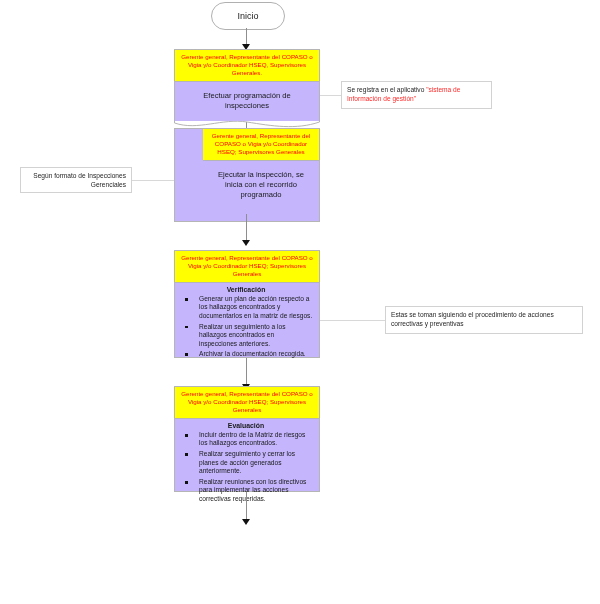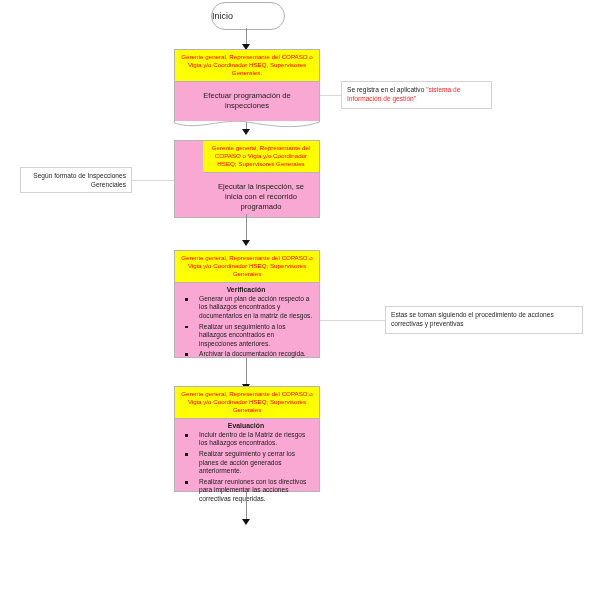--- a/index.html
+++ b/index.html
@@ -12,32 +12,32 @@
     color:#1a1a1a;
   }
   .canvas{position:absolute;left:0;top:0;width:600px;height:604px;}
 
   
   .terminator{
     position:absolute;
     border:1px solid #b0b0b0;
     border-radius:22px;
     background:#ffffff;
-    display:flex;align-items:center;justify-content:flex-start;
+    display:flex;align-items:center;justify-content:center;
     font-size:9px;
     color:#222;
   }
 
   
   .node{
     position:absolute;
     left:174px;
     width:146px;
     border:1px solid #b5b5b5;
-    background:#f9a8d4;
+    background:#c4b5fd;
     box-sizing:border-box;
   }
   .node-head{
     background:#ffff00;
     color:#ff0000;
     font-size:6.2px;
     line-height:8.2px;
     text-align:center;
     padding:3px 4px 3px 4px;
     border-bottom:1px solid #b5b5b5;
@@ -152,21 +152,21 @@
   </div>
 
   <div class="leader" style="left:320px;top:95px;width:22px;"></div>
   <div class="note" style="left:341px;top:81px;width:151px;height:28px;">
     <span>Se registra en el aplicativo </span><span class="hl">"sistema de Información de gestión"</span>
   </div>
 
   <div class="vline" style="left:246px;top:113px;height:18px;"></div>
   <div class="arrow" style="left:242px;top:129px;"></div>
 
-  <div class="node" style="top:140px;height:78px;padding-left:28px;">
+  <div class="node" style="top:128px;height:94px;padding-left:28px;">
     <div class="node-head">Gerente general, Representante del COPASO o Vigia y/o Coordinador HSEQ; Supervisores Generales</div>
     <div class="node-body" style="height:48px;display:flex;align-items:center;justify-content:center;">Ejecutar  la inspección, se inicia con el recorrido programado</div>
   </div>
 
   <div class="note right-align" style="left:20px;top:167px;width:112px;height:26px;">
     <span>Según formato de Inspecciones Gerenciales</span>
   </div>
   <div class="leader" style="left:132px;top:180px;width:42px;"></div>
 
   <div class="vline" style="left:246px;top:214px;height:28px;"></div>

